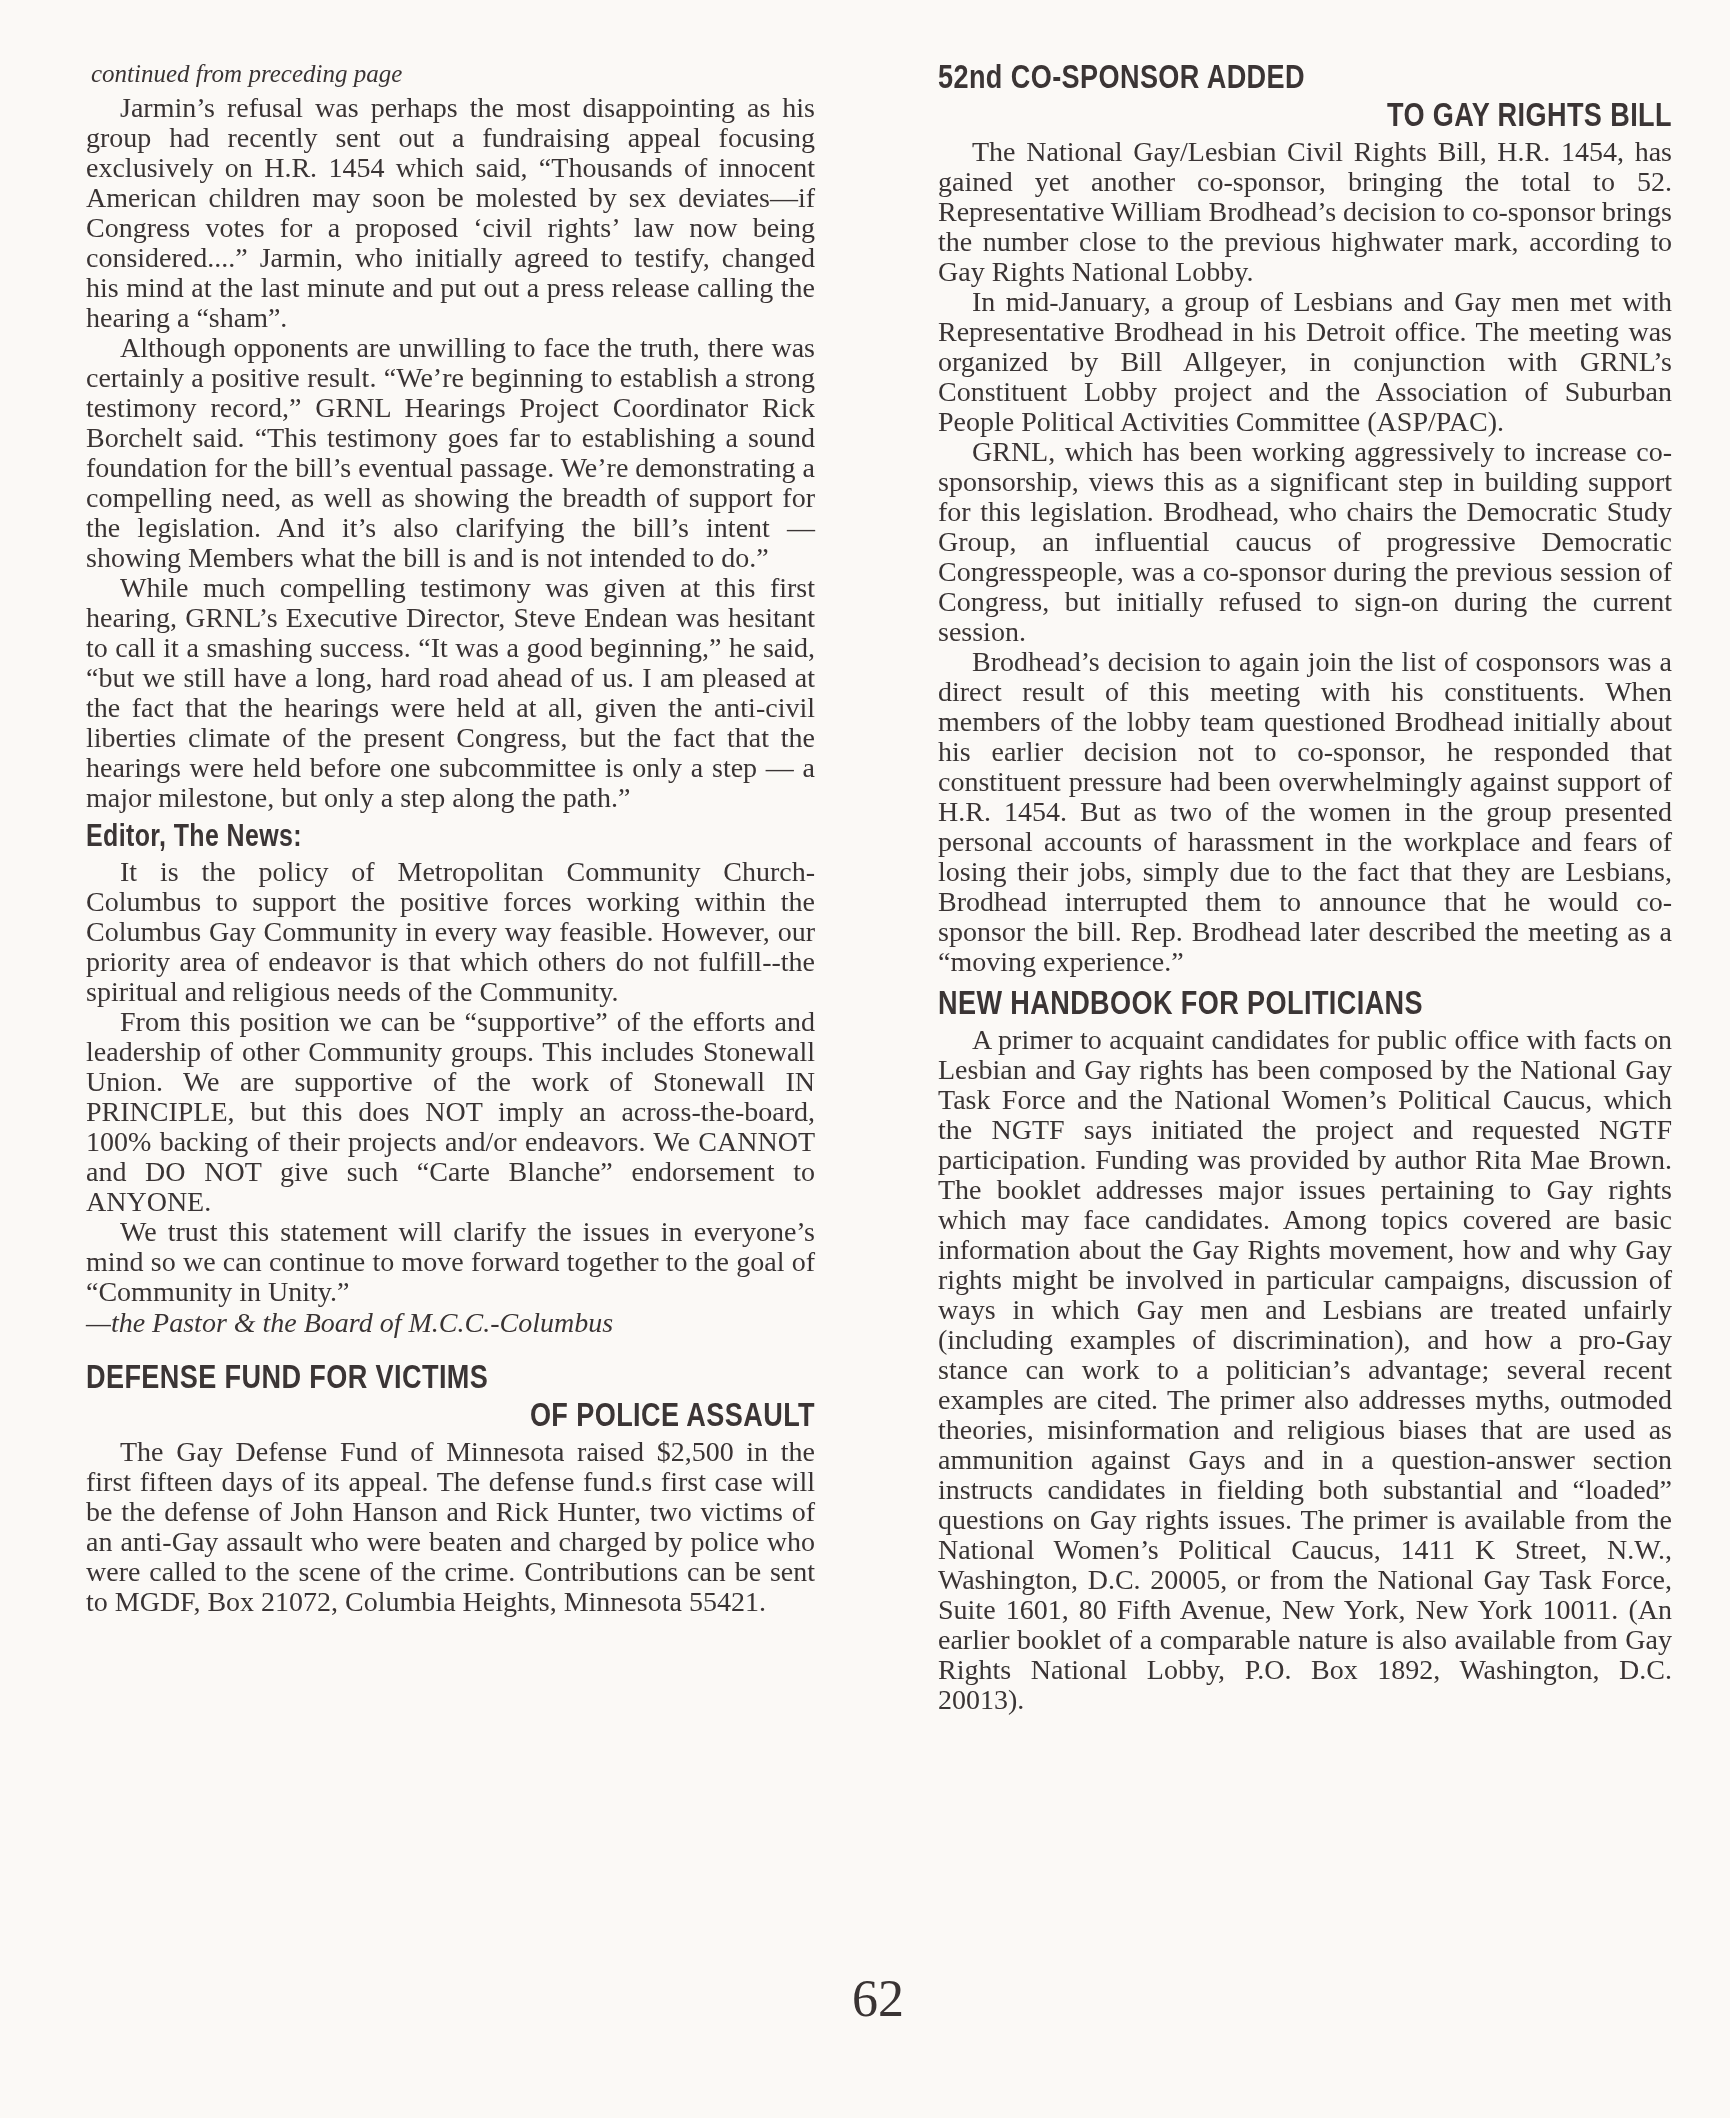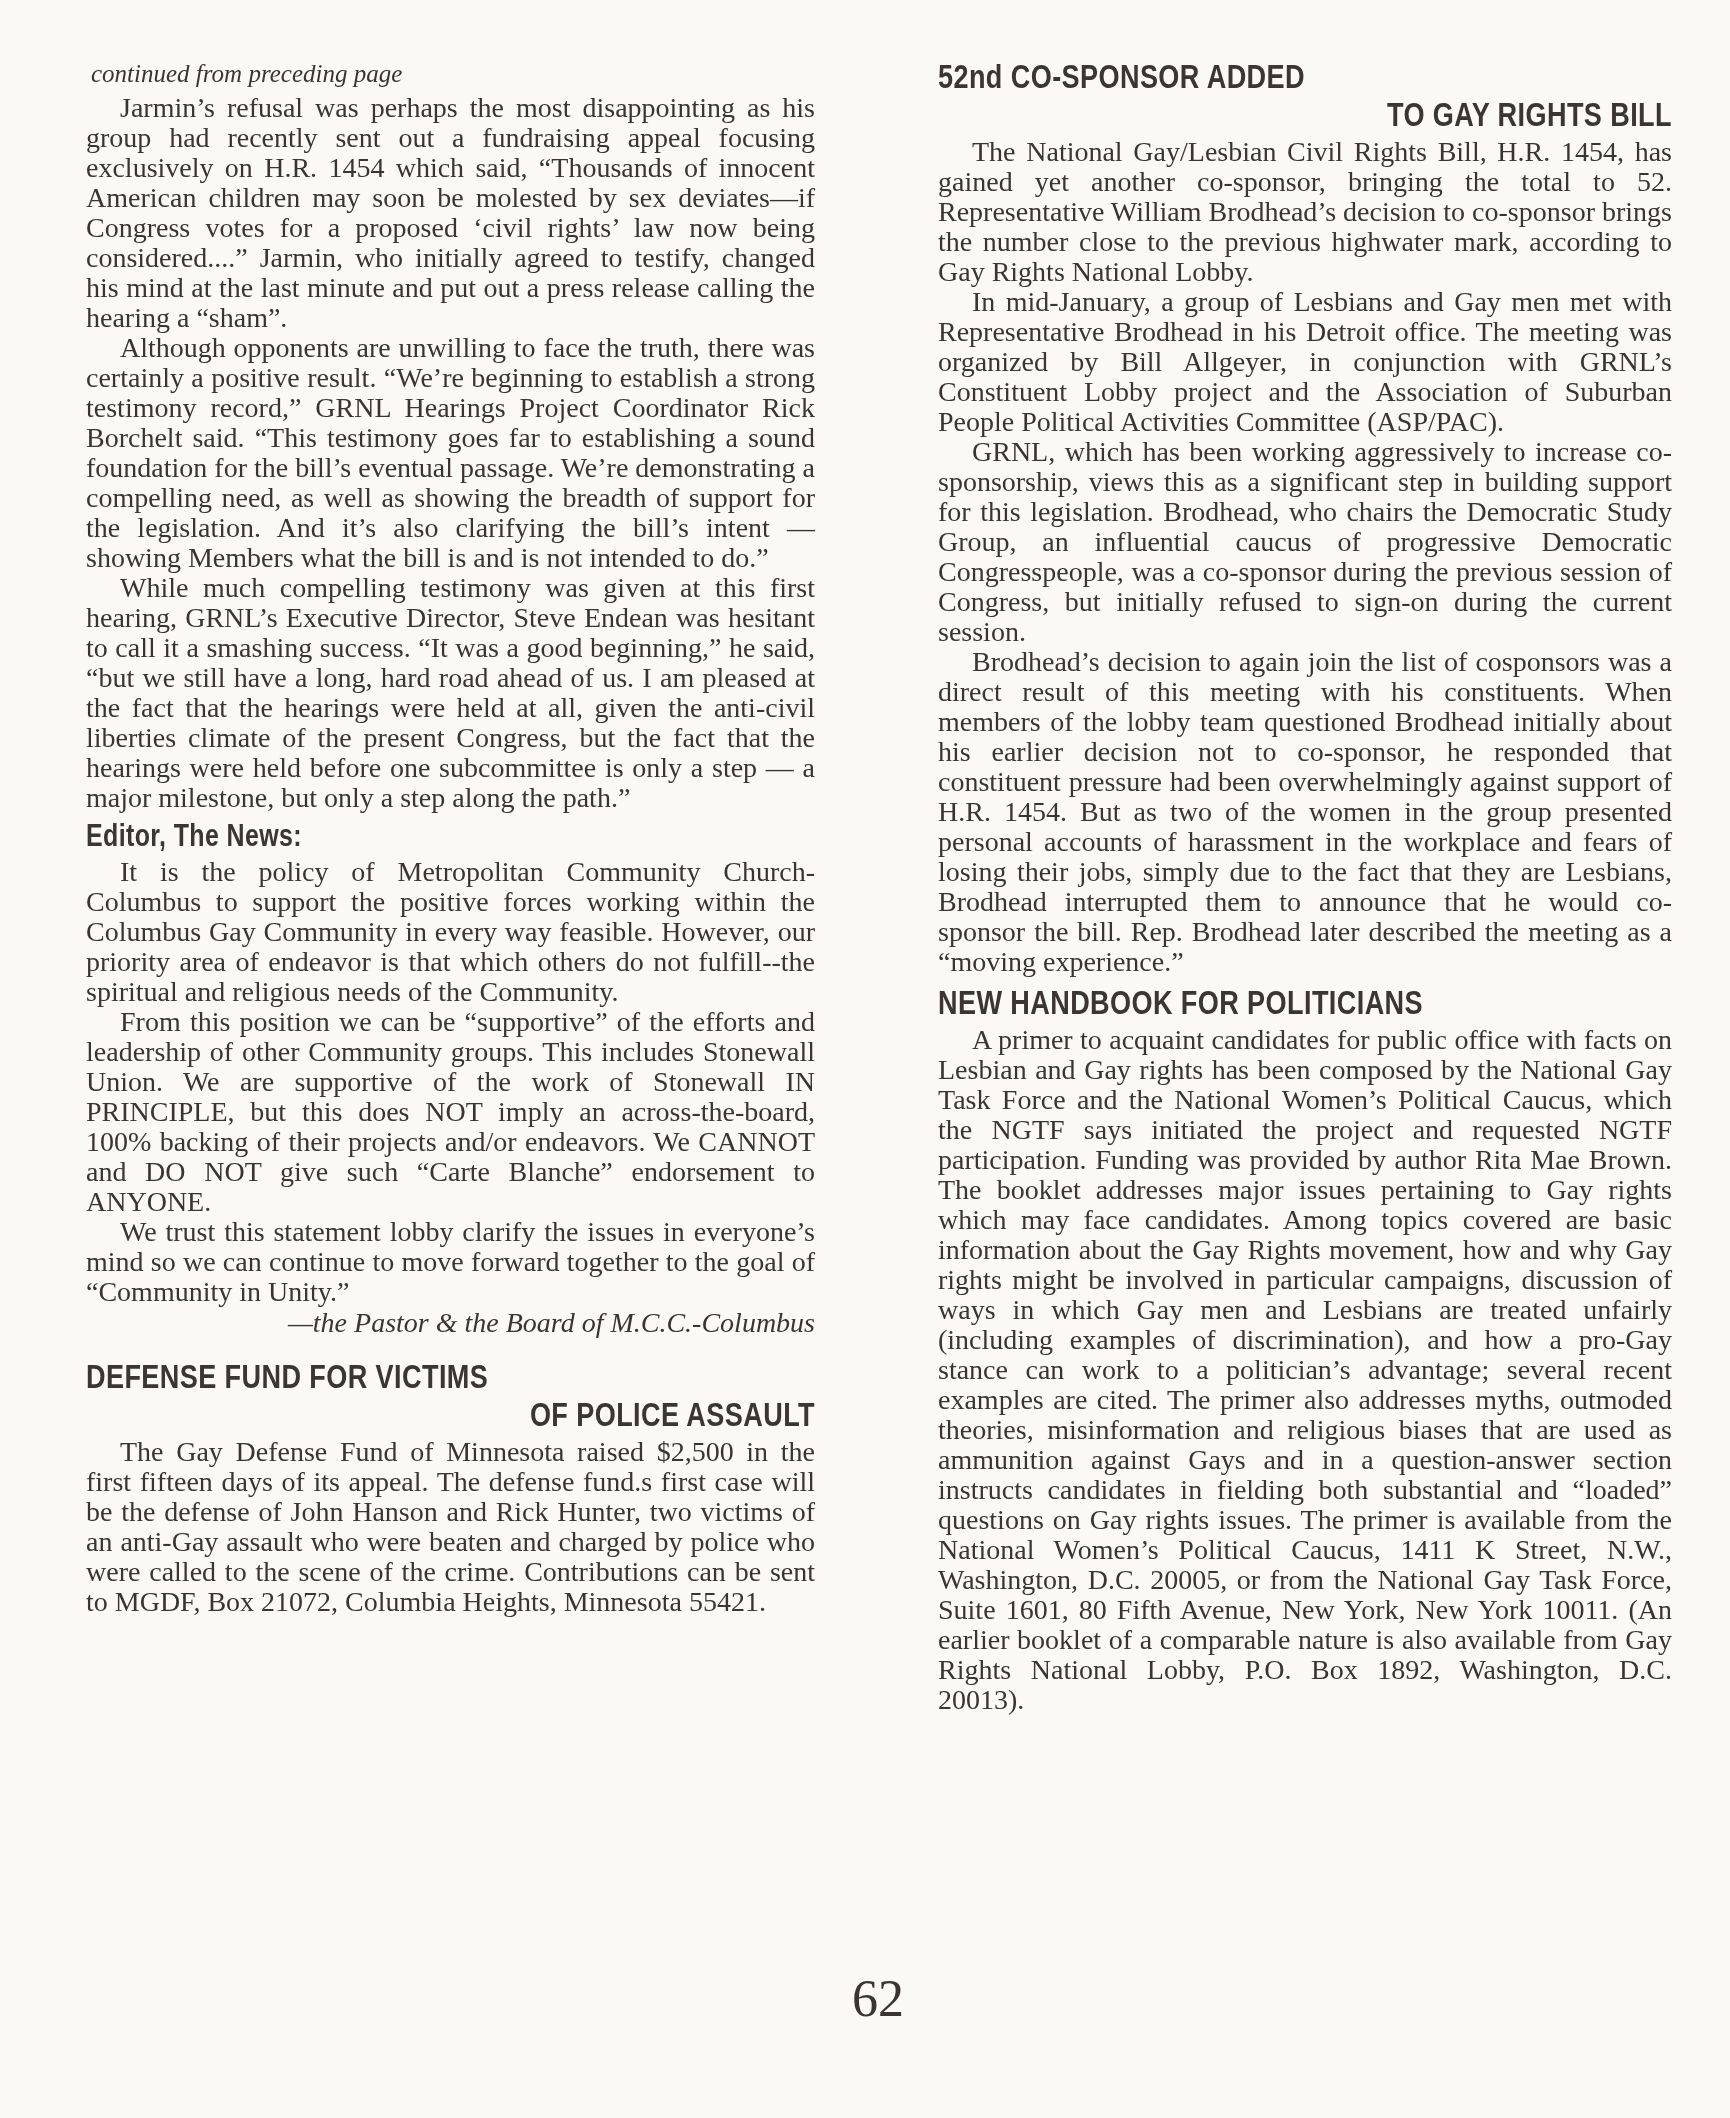--- a/index.html
+++ b/index.html
@@ -39,21 +39,20 @@
     margin: 5px 0 3px 0;
     white-space: nowrap;
     line-height: 38px;
   }
   .headline.right {
     text-align: right;
     transform-origin: right center;
   }
   .signature {
     font-style: italic;
-    text-align: right;
     margin-top: 1px;
   }
   #page-number {
     position: absolute;
     left: 852px;
     top: 1969px;
     font-size: 52px;
     font-family: "Liberation Serif", serif;
     color: #3a3434;
   }
@@ -63,21 +62,21 @@
 
 <div id="left" class="col">
   <div class="kicker">continued from preceding page</div>
   <p class="p">Jarmin’s refusal was perhaps the most disappointing as his group had recently sent out a fundraising appeal focusing exclusively on H.R. 1454 which said, “Thousands of innocent American children may soon be molested by sex deviates—if Congress votes for a proposed ‘civil rights’ law now being considered....” Jarmin, who initially agreed to testify, changed his mind at the last minute and put out a press release calling the hearing a “sham”.</p>
   <p class="p">Although opponents are unwilling to face the truth, there was certainly a positive result. “We’re beginning to establish a strong testimony record,” GRNL Hearings Project Coordinator Rick Borchelt said. “This testimony goes far to establishing a sound foundation for the bill’s eventual passage. We’re demonstrating a compelling need, as well as showing the breadth of support for the legislation. And it’s also clarifying the bill’s intent — showing Members what the bill is and is not intended to do.”</p>
   <p class="p">While much compelling testimony was given at this first hearing, GRNL’s Executive Director, Steve Endean was hesitant to call it a smashing success. “It was a good beginning,” he said, “but we still have a long, hard road ahead of us. I am pleased at the fact that the hearings were held at all, given the anti-civil liberties climate of the present Congress, but the fact that the hearings were held before one subcommittee is only a step — a major milestone, but only a step along the path.”</p>
 
   <div class="headline" style="transform:scaleX(0.78);font-size:32px;margin-top:3px;">Editor, The News:</div>
   <p class="p">It is the policy of Metropolitan Community Church-Columbus to support the positive forces working within the Columbus Gay Community in every way feasible. However, our priority area of endeavor is that which others do not fulfill--the spiritual and religious needs of the Community.</p>
   <p class="p">From this position we can be “supportive” of the efforts and leadership of other Community groups. This includes Stonewall Union. We are supportive of the work of Stonewall IN PRINCIPLE, but this does NOT imply an across-the-board, 100% backing of their projects and/or endeavors. We CANNOT and DO NOT give such “Carte Blanche” endorsement to ANYONE.</p>
-  <p class="p">We trust this statement lobby clarify the issues in everyone’s mind so we can continue to move forward together to the goal of “Community in Unity.”</p>
+  <p class="p">We trust this statement will clarify the issues in everyone’s mind so we can continue to move forward together to the goal of “Community in Unity.”</p>
   <div class="signature">—the Pastor &amp; the Board of M.C.C.-Columbus</div>
 
   <div class="headline" style="margin-top:20px;margin-bottom:0;">DEFENSE FUND FOR VICTIMS</div>
   <div class="headline right" style="margin-top:0;">OF POLICE ASSAULT</div>
   <p class="p">The Gay Defense Fund of Minnesota raised $2,500 in the first fifteen days of its appeal. The defense fund.s first case will be the defense of John Hanson and Rick Hunter, two victims of an anti-Gay assault who were beaten and charged by police who were called to the scene of the crime. Contributions can be sent to MGDF, Box 21072, Columbia Heights, Minnesota 55421.</p>
 </div>
 
 <div id="right" class="col">
   <div class="headline" style="margin-top:-1px;margin-bottom:0;">52nd CO-SPONSOR ADDED</div>
   <div class="headline right" style="margin-top:0;">TO GAY RIGHTS BILL</div>

